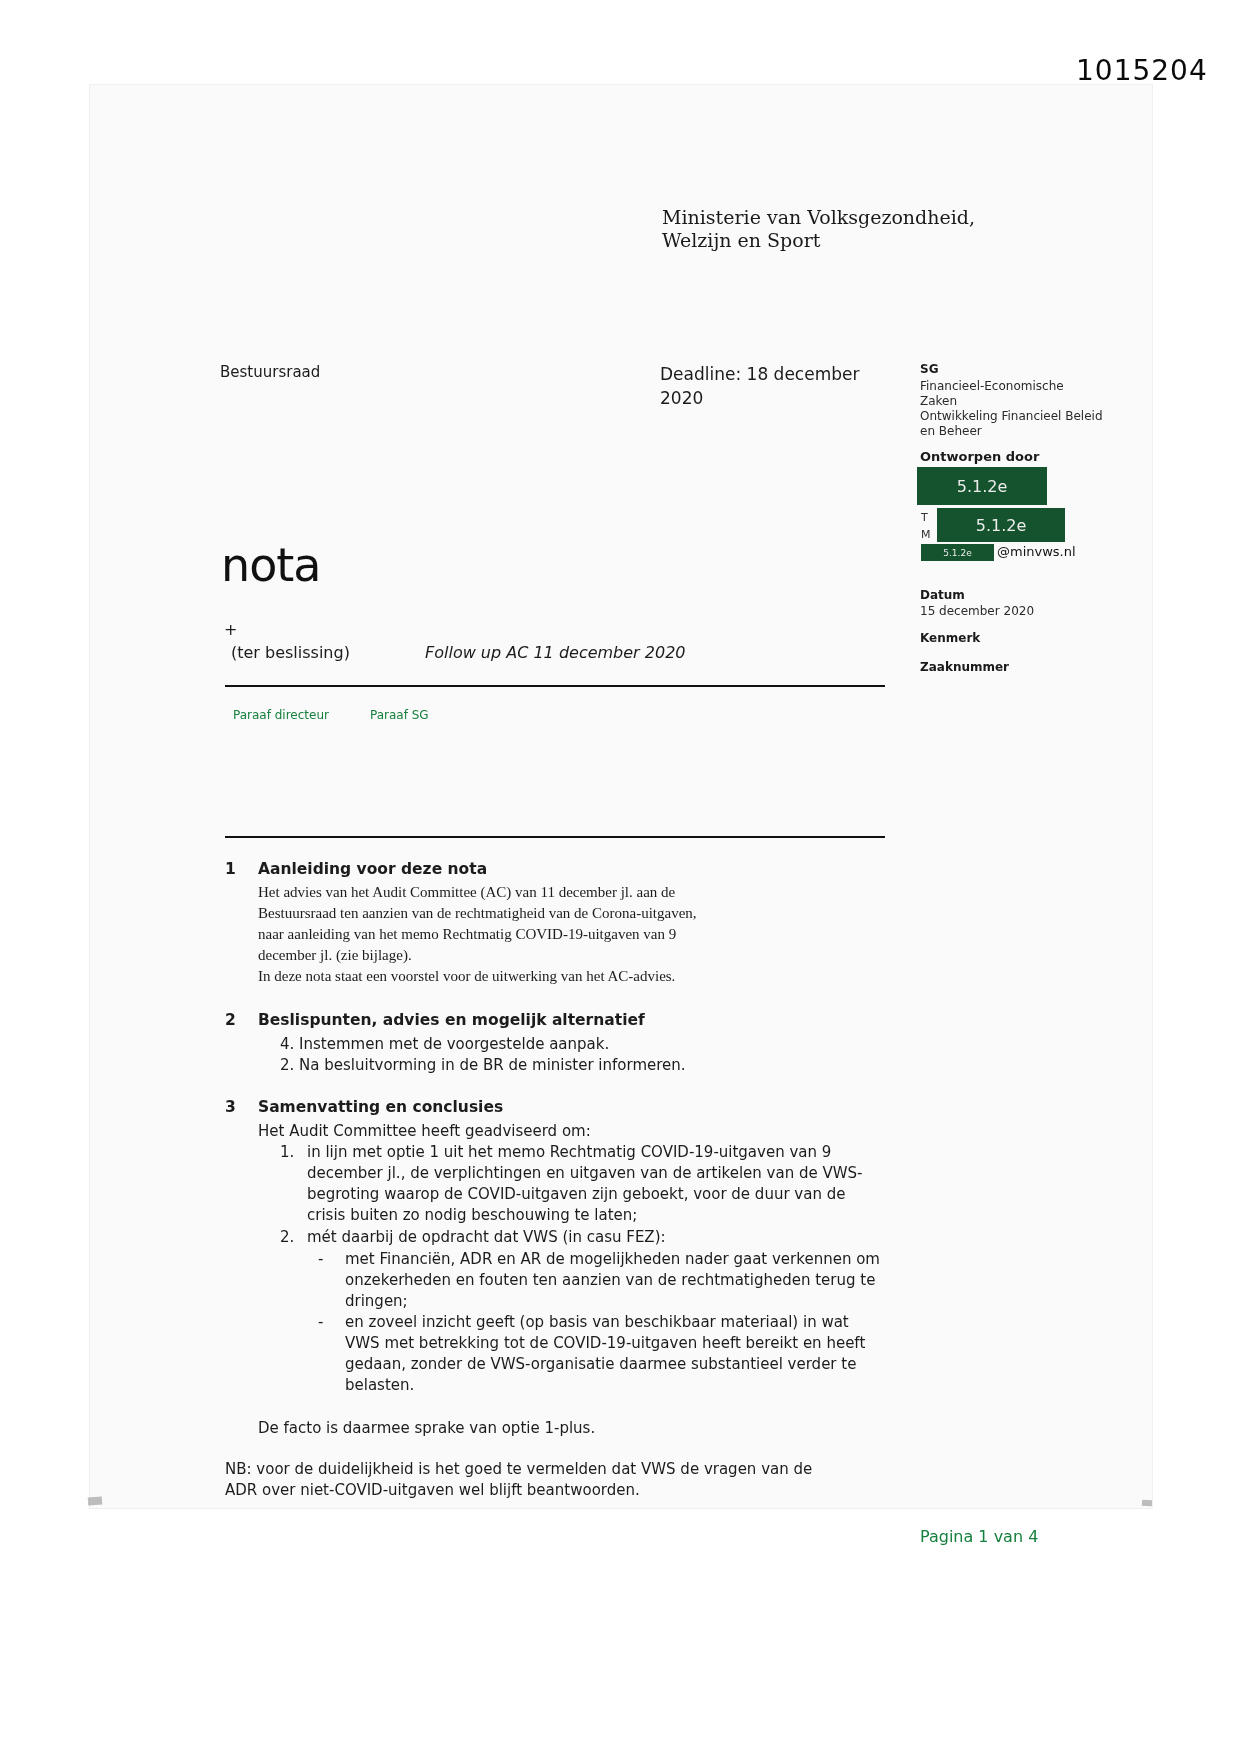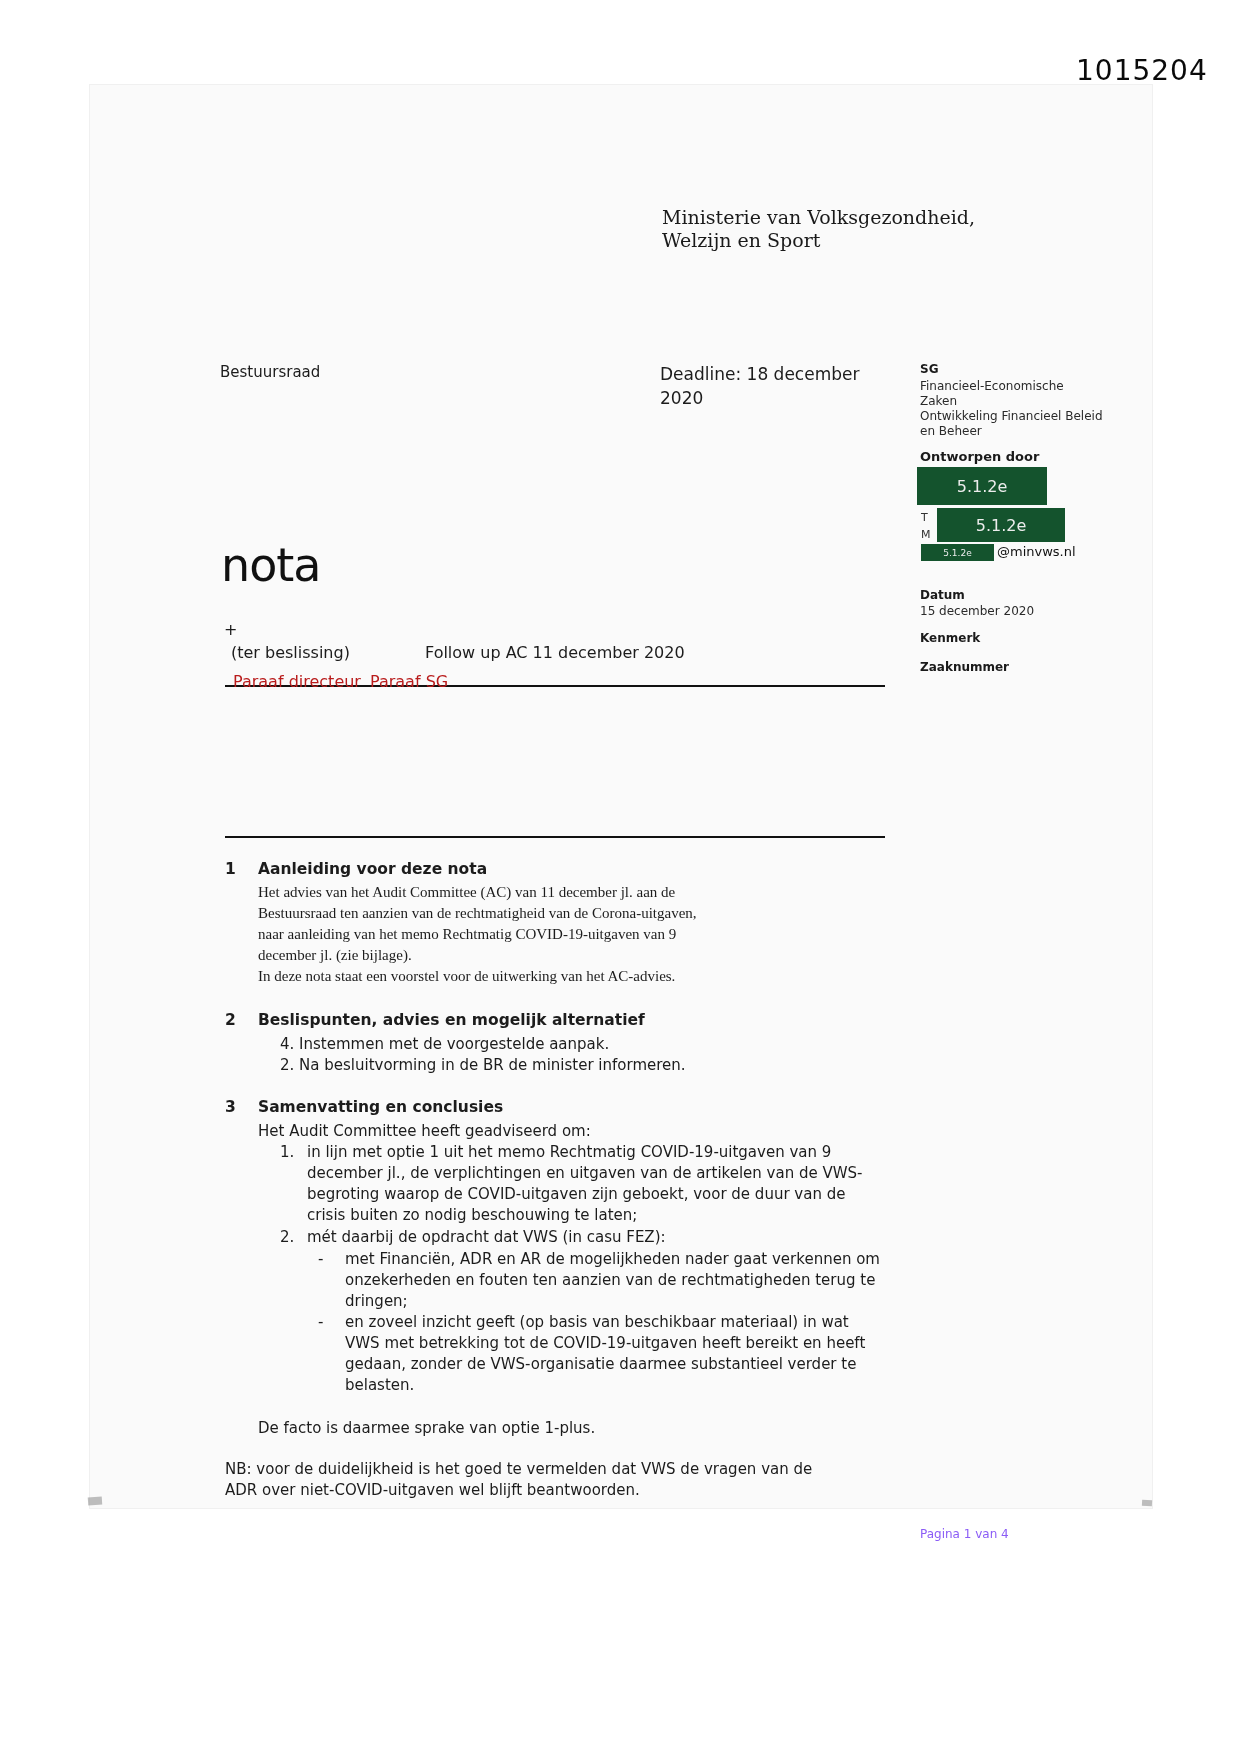--- a/index.html
+++ b/index.html
@@ -36,25 +36,25 @@
   .email{left:997px;top:544px;font-size:13px;color:#111;}
   .datum-l{top:588px;}
   .datum-v{top:604px;}
   .kenmerk{top:631px;}
   .zaak{top:660px;}
 
   
   .nota-title{left:221px;top:538px;font-size:46px;letter-spacing:-1px;color:#111;}
   .plus{left:224px;top:620px;font-size:16px;}
   .decision{left:231px;top:643px;font-size:16px;}
-  .subject{left:425px;top:643px;font-size:16px;}
+  .subject{left:425px;top:643px;font-size:16px;font-style:italic;}
   .rule{left:225px;width:660px;height:2px;background:#111;}
   .rule1{top:685px;}
   .rule2{top:836px;}
-  .paraaf{top:672px;font-size:16px;color:#b91c1c;}
+  .paraaf{top:708px;font-size:12px;color:#15803d;}
   .paraaf-dir{left:233px;}
   .paraaf-sg{left:370px;}
 
   
   .sec-num{left:225px;font-weight:bold;font-size:15.5px;}
   .sec-head{left:258px;font-weight:bold;font-size:15.5px;}
   .body-txt{font-size:15px;line-height:21px;color:#1c1c1c;}
   .s1-pos{top:860px;}
   .s1-body{left:258px;top:882px;width:640px;font-family:Liberation Serif, serif;}
   .s2-pos{top:1011px;}
@@ -64,21 +64,21 @@
   .li-marker{left:280px;width:24px;}
   .li-text{left:307px;width:600px;}
   .i1-pos{top:1142px;}
   .i2-pos{top:1227px;}
   .dash-marker{left:318px;width:16px;}
   .sub-text{left:345px;width:570px;}
   .sub1-pos{top:1249px;}
   .sub2-pos{top:1312px;}
   .defacto{left:258px;top:1418px;}
   .nb{left:225px;top:1459px;width:660px;}
-  .footer-page{left:920px;top:1527px;font-size:12px;color:#8b5cf6;}
+  .footer-page{left:920px;top:1527px;font-size:16px;color:#15803d;}
 
   .corner-mark{width:14px;height:8px;background:#8a8a8a;opacity:.55;}
   .corner-left{left:88px;top:1497px;transform:rotate(-4deg);}
   .corner-right{left:1142px;top:1500px;transform:rotate(3deg);width:10px;height:6px;}
 </style>
 </head>
 <body>
 
 <div class="abs page"></div>
 

